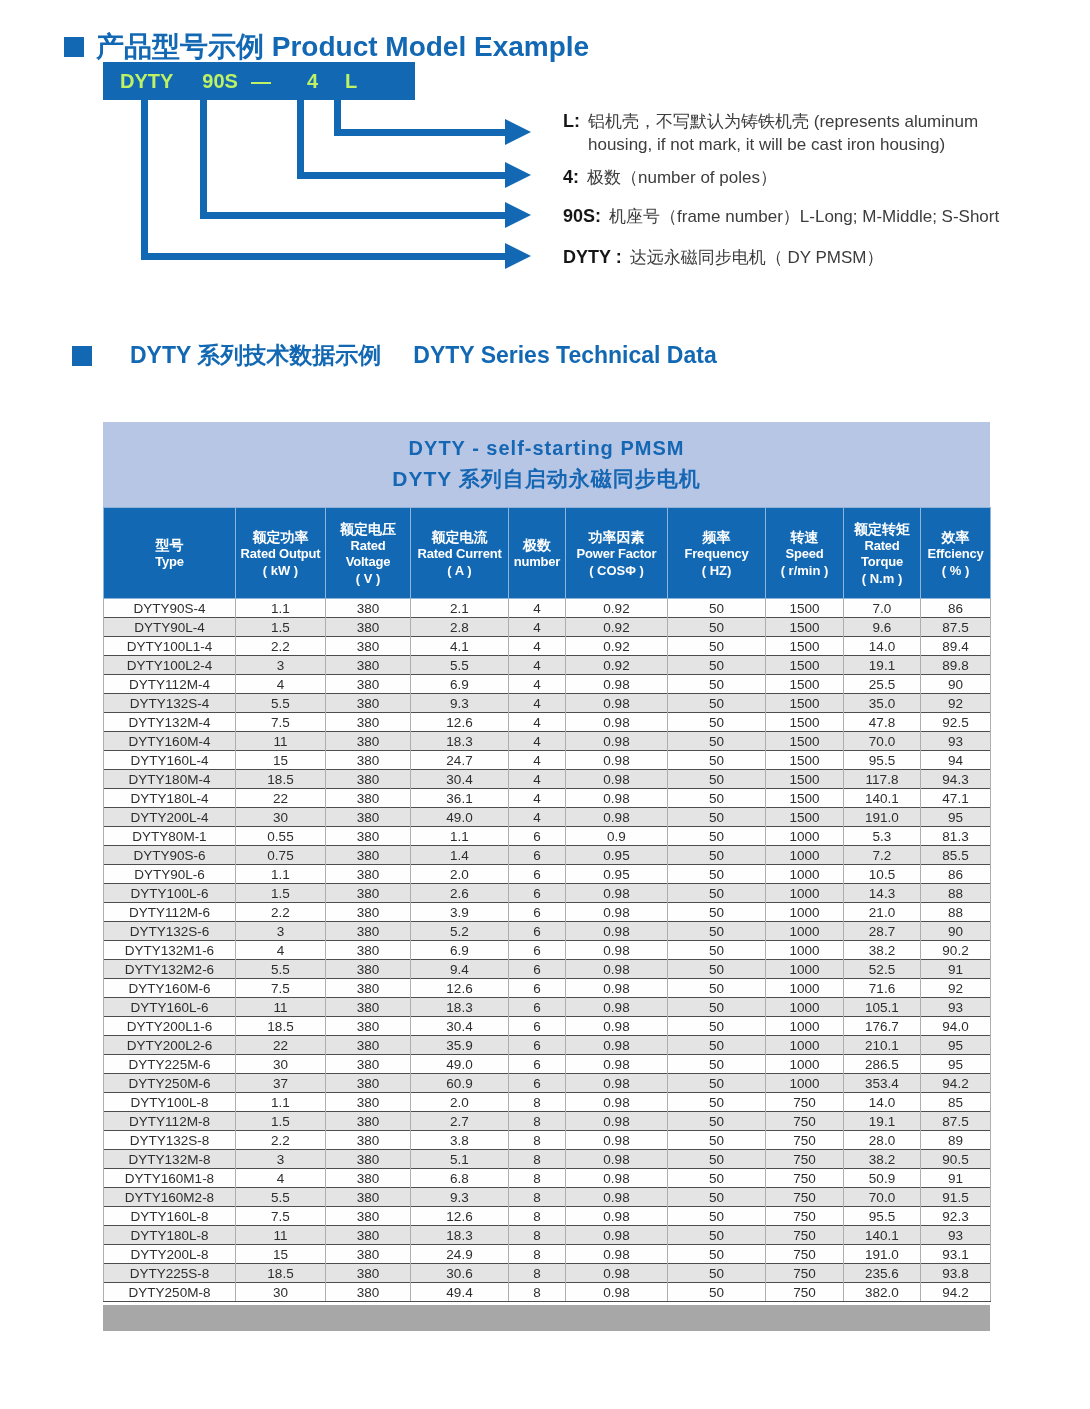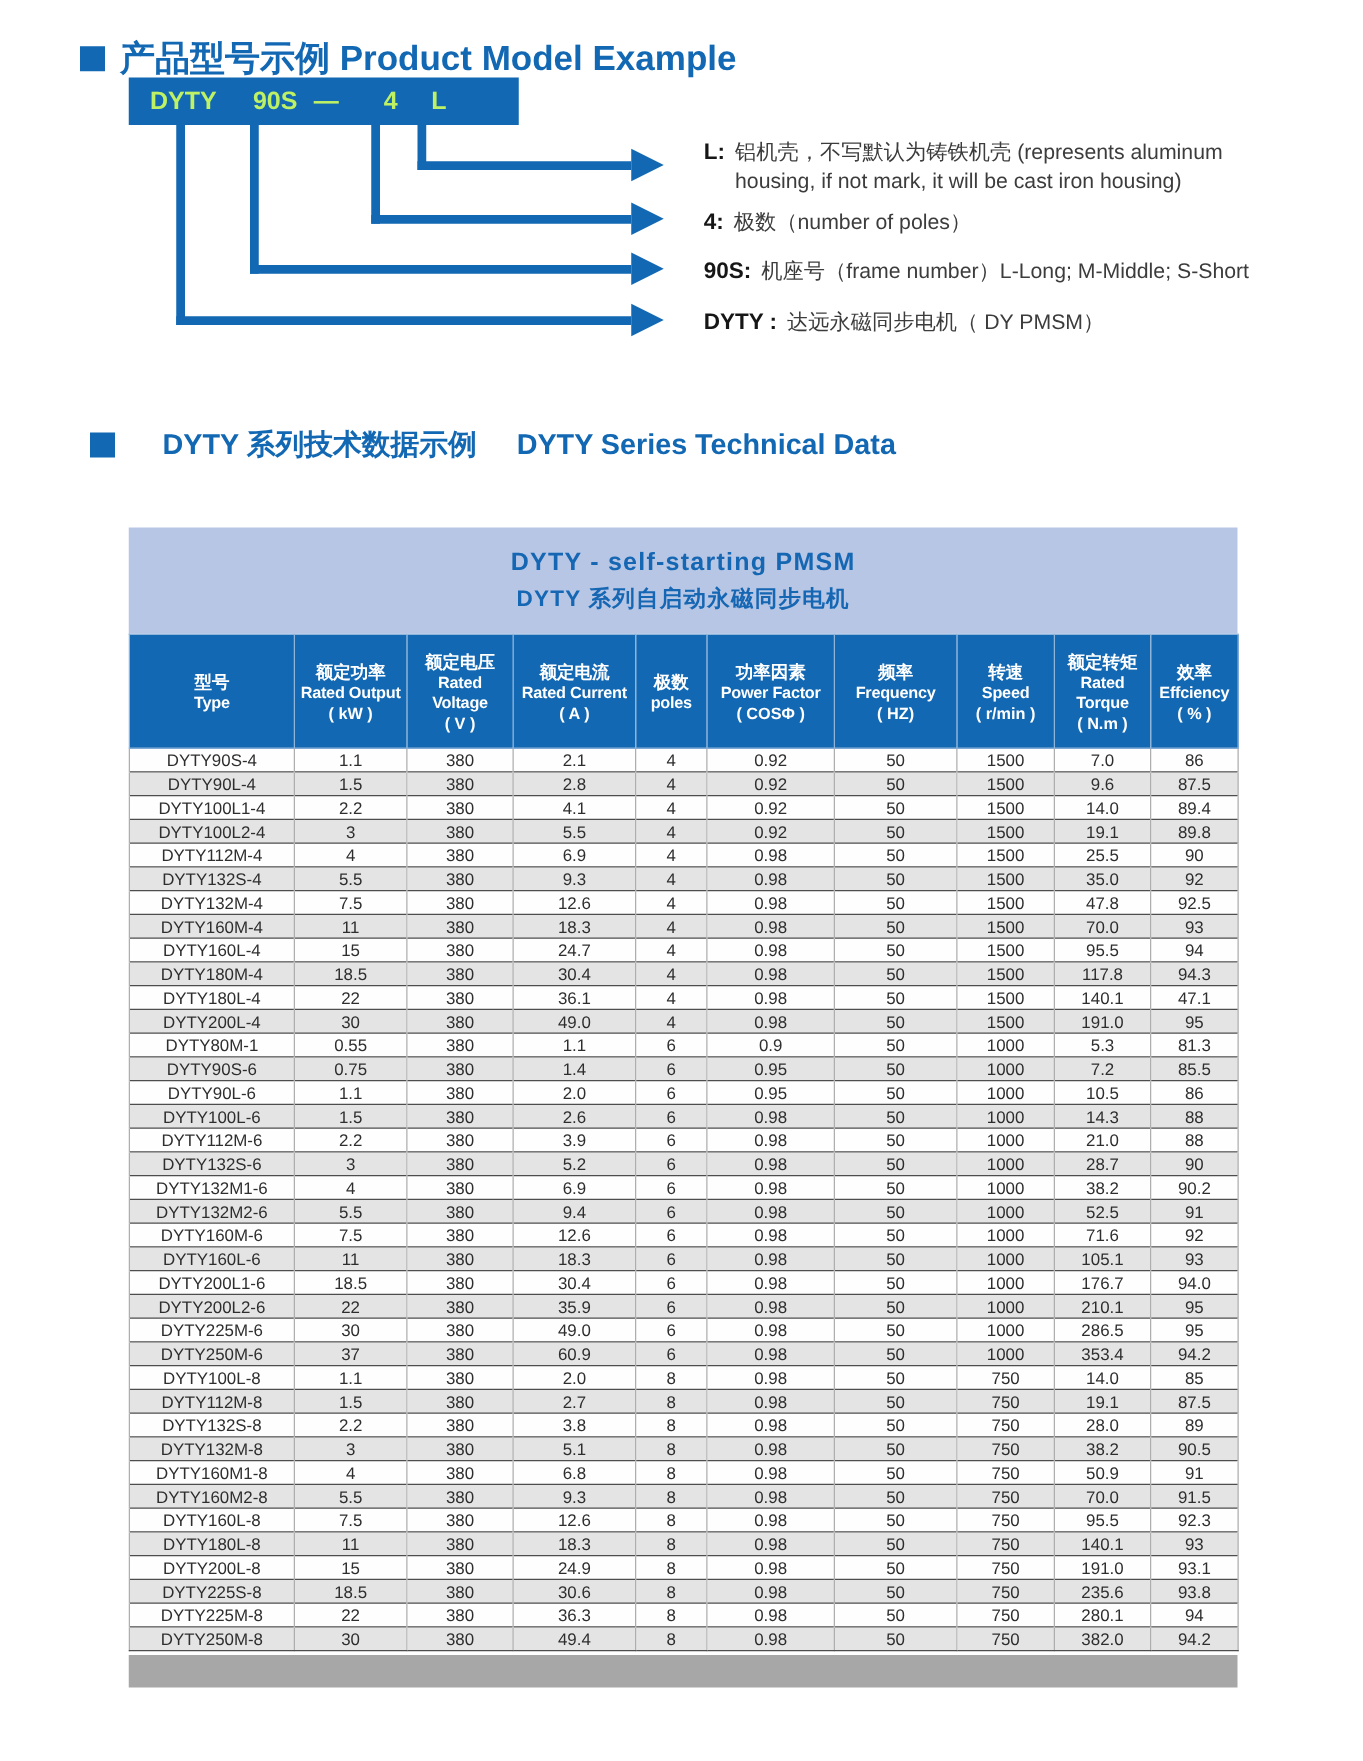--- a/index.html
+++ b/index.html
@@ -73,21 +73,21 @@
   #callout-90s{top:205px;}
   #callout-dyty{top:246px;}
 
   
   .table-wrap{position:absolute;left:103px;top:422px;width:887px;}
   .band{
     background:var(--band-bg);color:var(--band-text);text-align:center;
     height:85px;display:flex;flex-direction:column;justify-content:center;
   }
   .band-l1{font-size:20px;font-weight:bold;letter-spacing:1px;}
-  .band-l2{font-size:18px;font-weight:bold;margin-top:5px;letter-spacing:1px;}
+  .band-l2{font-size:21px;font-weight:bold;margin-top:5px;letter-spacing:1px;}
 
   table.tech{border-collapse:collapse;table-layout:fixed;width:887px;}
   table.tech thead th{
     background:var(--primary-blue);color:#fff;font-weight:bold;
     border:1px solid #8fb4da;height:91px;vertical-align:middle;padding:0 4px;
   }
   .h-zh{font-size:14px;line-height:18px;}
   .h-en{font-size:13px;line-height:16px;letter-spacing:-0.2px;}
   .h-unit{font-size:13px;line-height:17px;}
 
@@ -190,21 +190,21 @@
             <div class="h-en">Rated Voltage</div>
             <div class="h-unit">( V )</div>
           </th>
           <th>
             <div class="h-zh">额定电流</div>
             <div class="h-en">Rated Current</div>
             <div class="h-unit">( A )</div>
           </th>
           <th>
             <div class="h-zh">极数</div>
-            <div class="h-en">poles</div>
+            <div class="h-en">number</div>
           </th>
           <th>
             <div class="h-zh">功率因素</div>
             <div class="h-en">Power Factor</div>
             <div class="h-unit">( COSΦ )</div>
           </th>
           <th>
             <div class="h-zh">频率</div>
             <div class="h-en">Frequency</div>
             <div class="h-unit">( HZ)</div>
@@ -653,32 +653,20 @@
           <td>380</td>
           <td>30.6</td>
           <td>8</td>
           <td>0.98</td>
           <td>50</td>
           <td>750</td>
           <td>235.6</td>
           <td>93.8</td>
         </tr>
         <tr>
-          <td>DYTY225M-8</td>
-          <td>22</td>
-          <td>380</td>
-          <td>36.3</td>
-          <td>8</td>
-          <td>0.98</td>
-          <td>50</td>
-          <td>750</td>
-          <td>280.1</td>
-          <td>94</td>
-        </tr>
-        <tr>
           <td>DYTY250M-8</td>
           <td>30</td>
           <td>380</td>
           <td>49.4</td>
           <td>8</td>
           <td>0.98</td>
           <td>50</td>
           <td>750</td>
           <td>382.0</td>
           <td>94.2</td>

